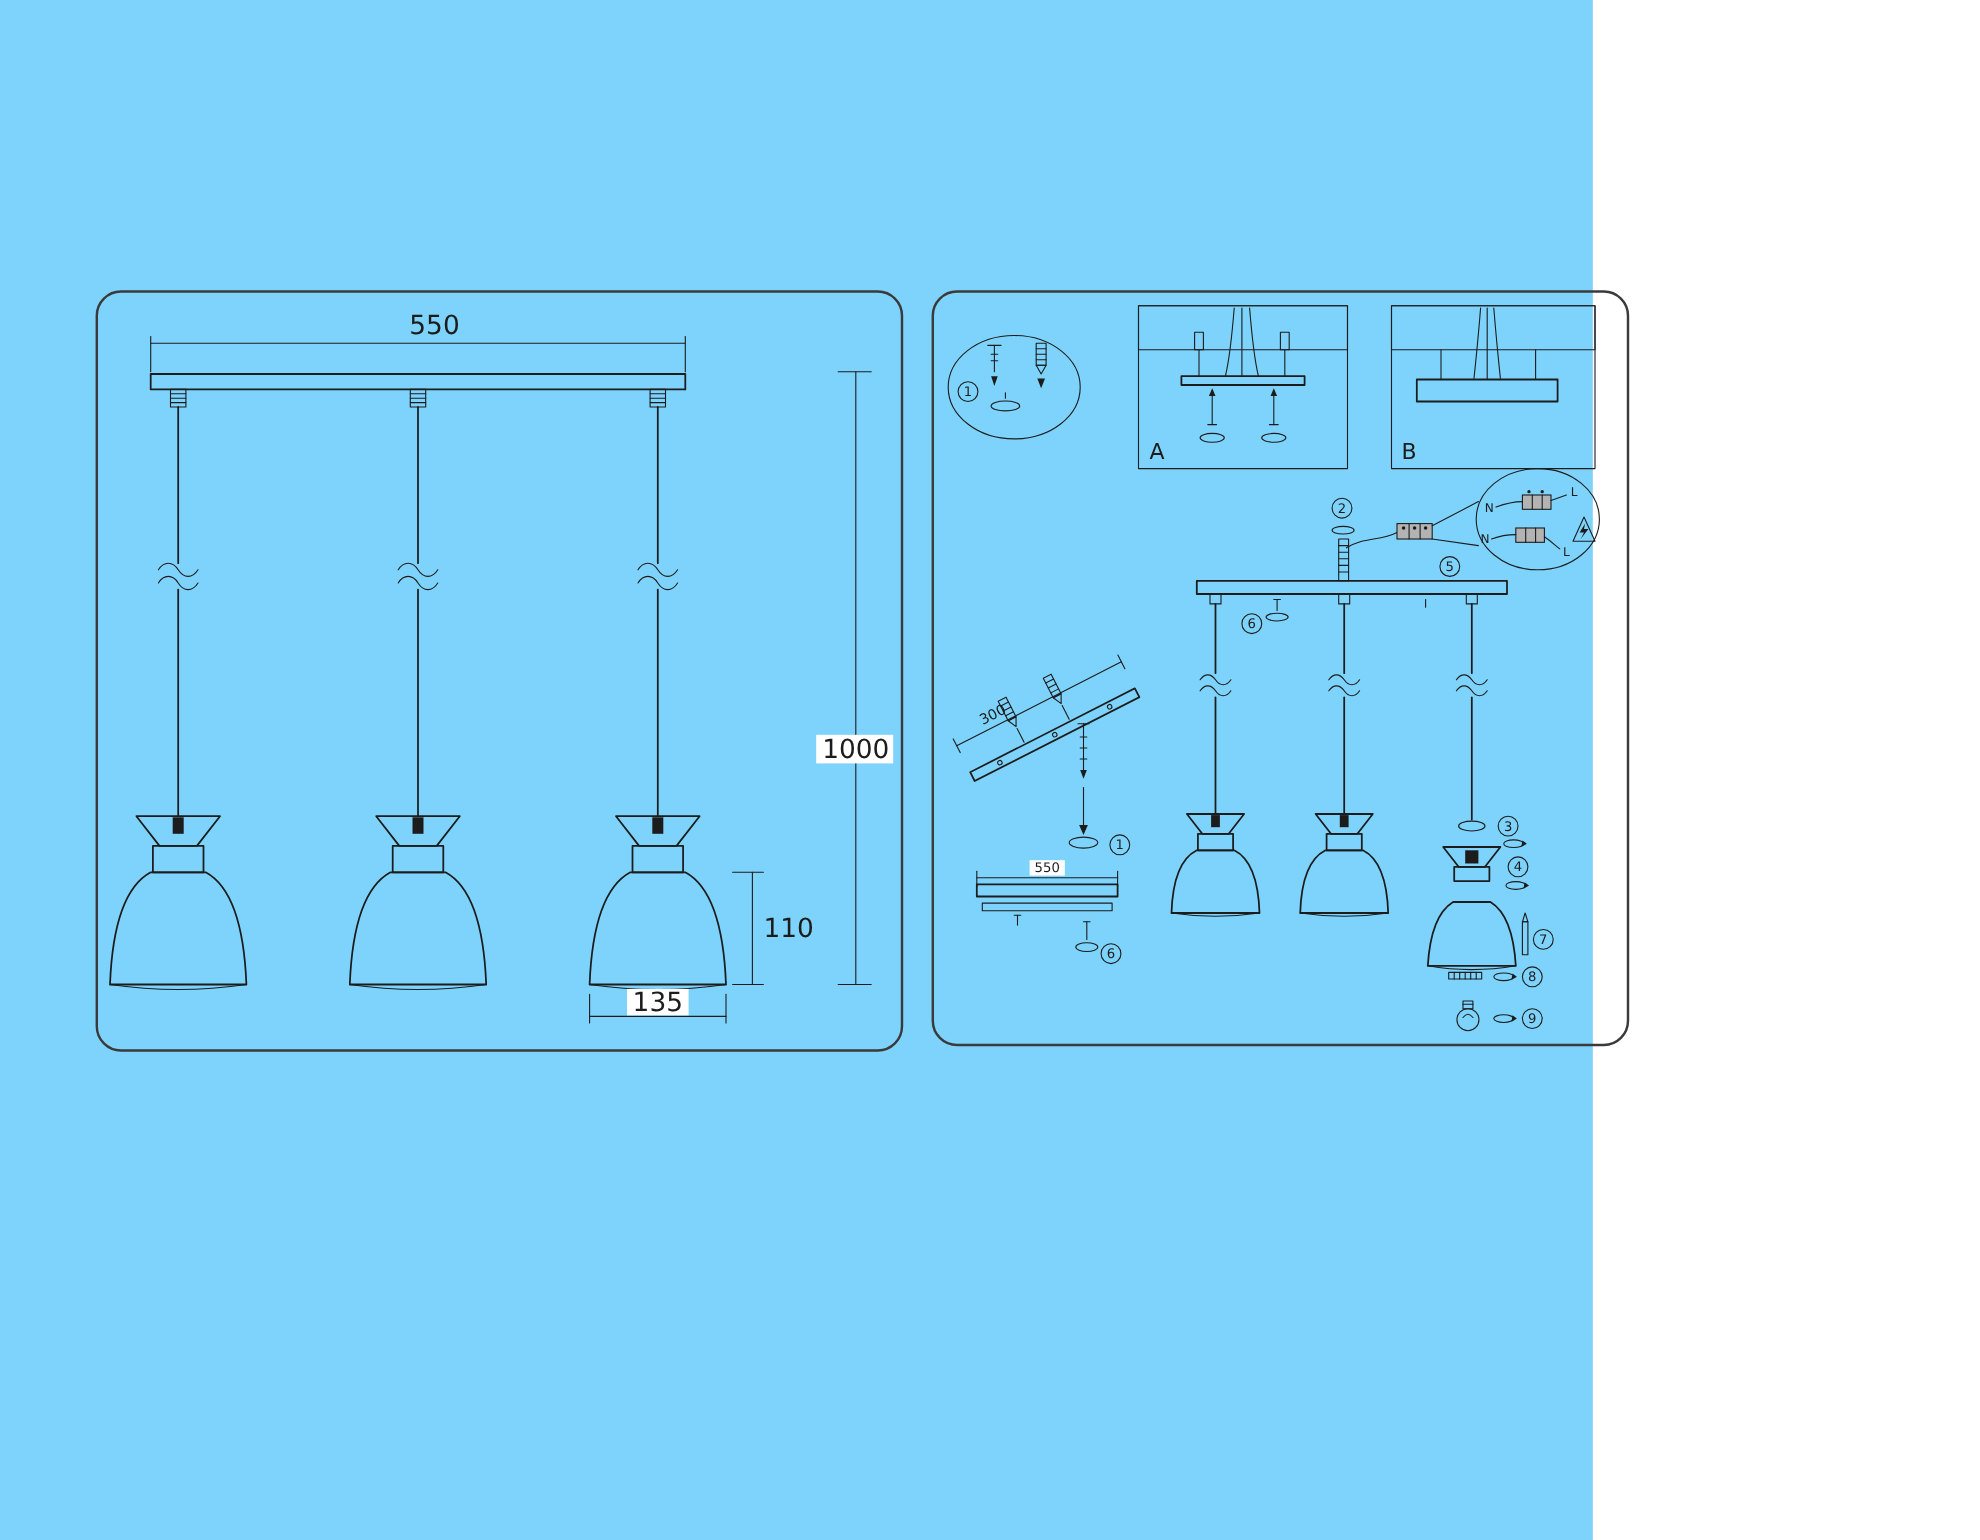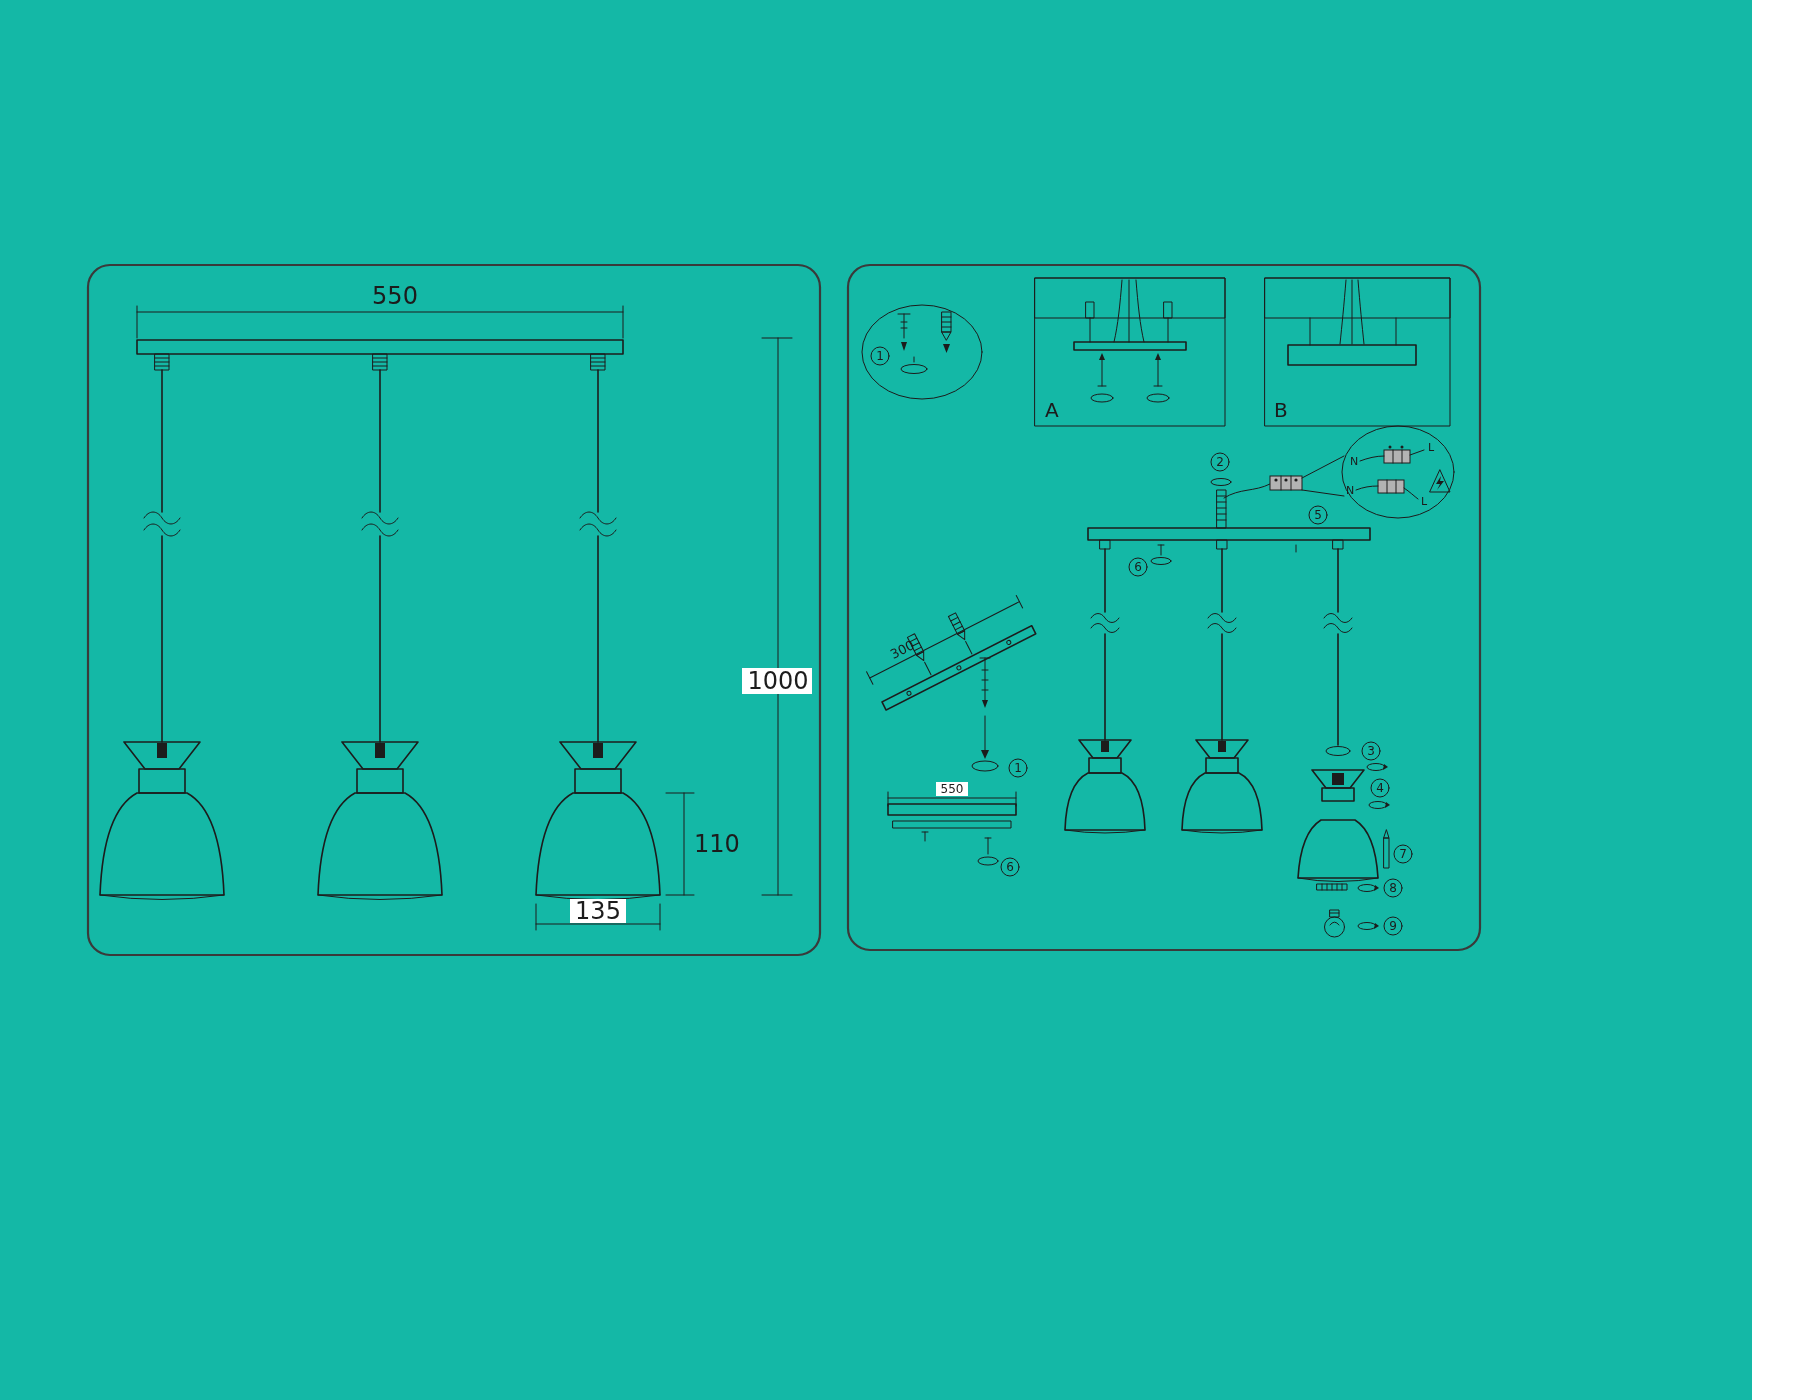--- a/index.html
+++ b/index.html
@@ -1,16 +1,16 @@
 <!DOCTYPE html>
 <html><head>
 <meta charset="utf-8">
 <style>
   html,body{margin:0;padding:0;background:#fff}
-  .canvas{position:relative;width:1752px;height:1400px;background:#14b8a6}
+  .canvas{position:relative;width:1448px;height:1400px;background:#7dd3fc}
   svg{display:block}
   .panel{fill:none;stroke:#3a3a3a;stroke-width:2.2}
   .ln{fill:none;stroke:#1c1c1c;stroke-width:1.6;stroke-linejoin:round;stroke-linecap:round}
   .tn{fill:none;stroke:#1c1c1c;stroke-width:1;stroke-linejoin:round;stroke-linecap:round}
   .fl{fill:#1c1c1c;stroke:none}
   .gray{fill:#b3b3b3;stroke:#1c1c1c;stroke-width:1}
   .bg{fill:#ffffff;stroke:none}
   text{font-family:"DejaVu Sans",sans-serif;fill:#1c1c1c}
   .dimtxt{font-size:24px;text-anchor:middle}
   .dimtxt-s{font-size:24px;text-anchor:start}

